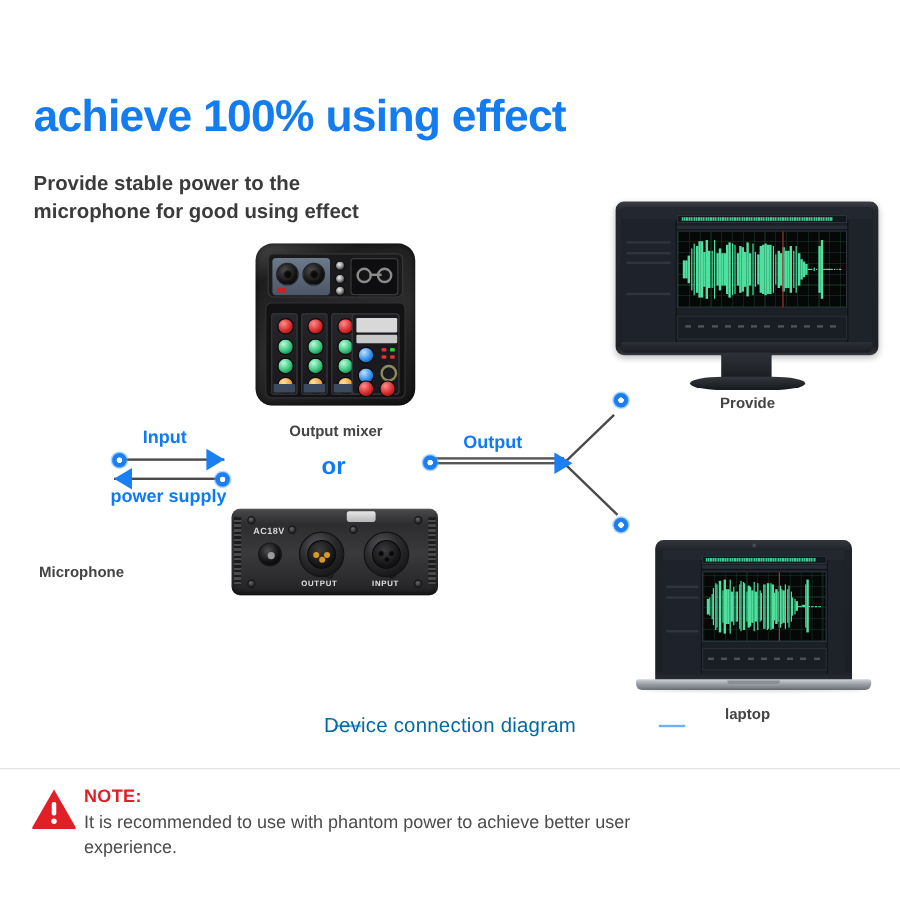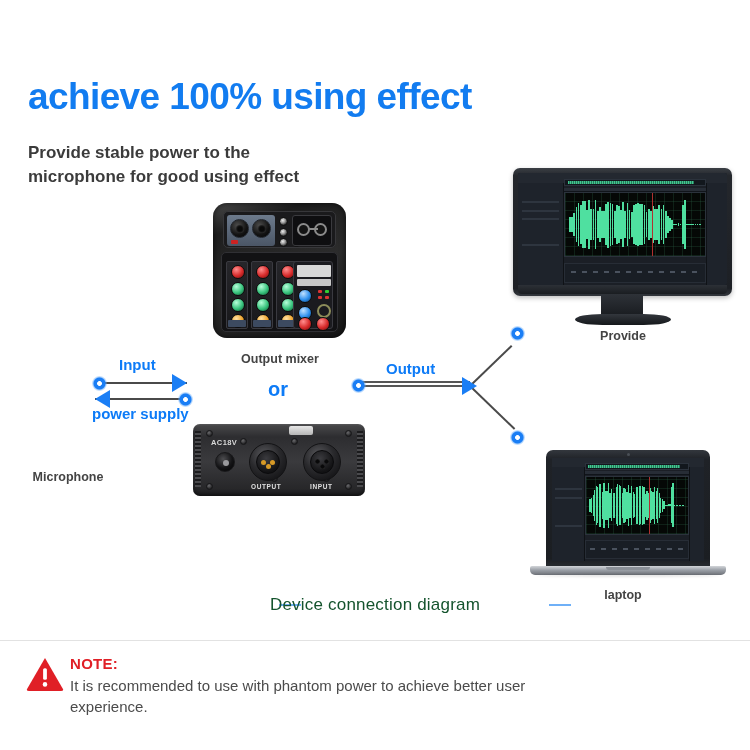--- a/index.html
+++ b/index.html
@@ -268,21 +268,21 @@
     background: linear-gradient(180deg,#d2d5d9 0%, #9ba0a7 45%, #6d7178 100%);
   }
   .lap-notch { position:absolute; left:50%; top:117px; margin-left:-22px; width:44px; height:3px;
     border-radius:0 0 3px 3px; background:#8a8f96; }
   .lap-shadow { position:absolute; left:6px; top:124px; width:184px; height:3px;
     background: rgba(0,0,0,.10); border-radius:50%; filter: blur(1px); }
 
   
   .fcap {
     position:absolute; top:595px; left:0; width:750px; text-align:center;
-    font-size:17px; color:#14532d; letter-spacing:.2px;
+    font-size:17px; color:#0369a1; letter-spacing:.2px;
   }
   .fdash { position:absolute; top:604px; height:2px; width:22px; background:#6fb0f7; }
 
   
   #note { position:absolute; left:26px; top:655px; width:560px; height:70px; }
   .note-tri { position:absolute; left:0; top:2px; width:38px; height:34px; }
   .note-title { position:absolute; left:44px; top:0; font-size:15px; font-weight:bold; color:#e01f26; letter-spacing:.3px; }
   .note-body { position:absolute; left:44px; top:20px; font-size:15px; color:#4b4b4b; line-height:21px; width:500px; }
   .hr { position:absolute; left:0; top:640px; width:750px; height:1px; background:#e2e2e2; }
 </style>

